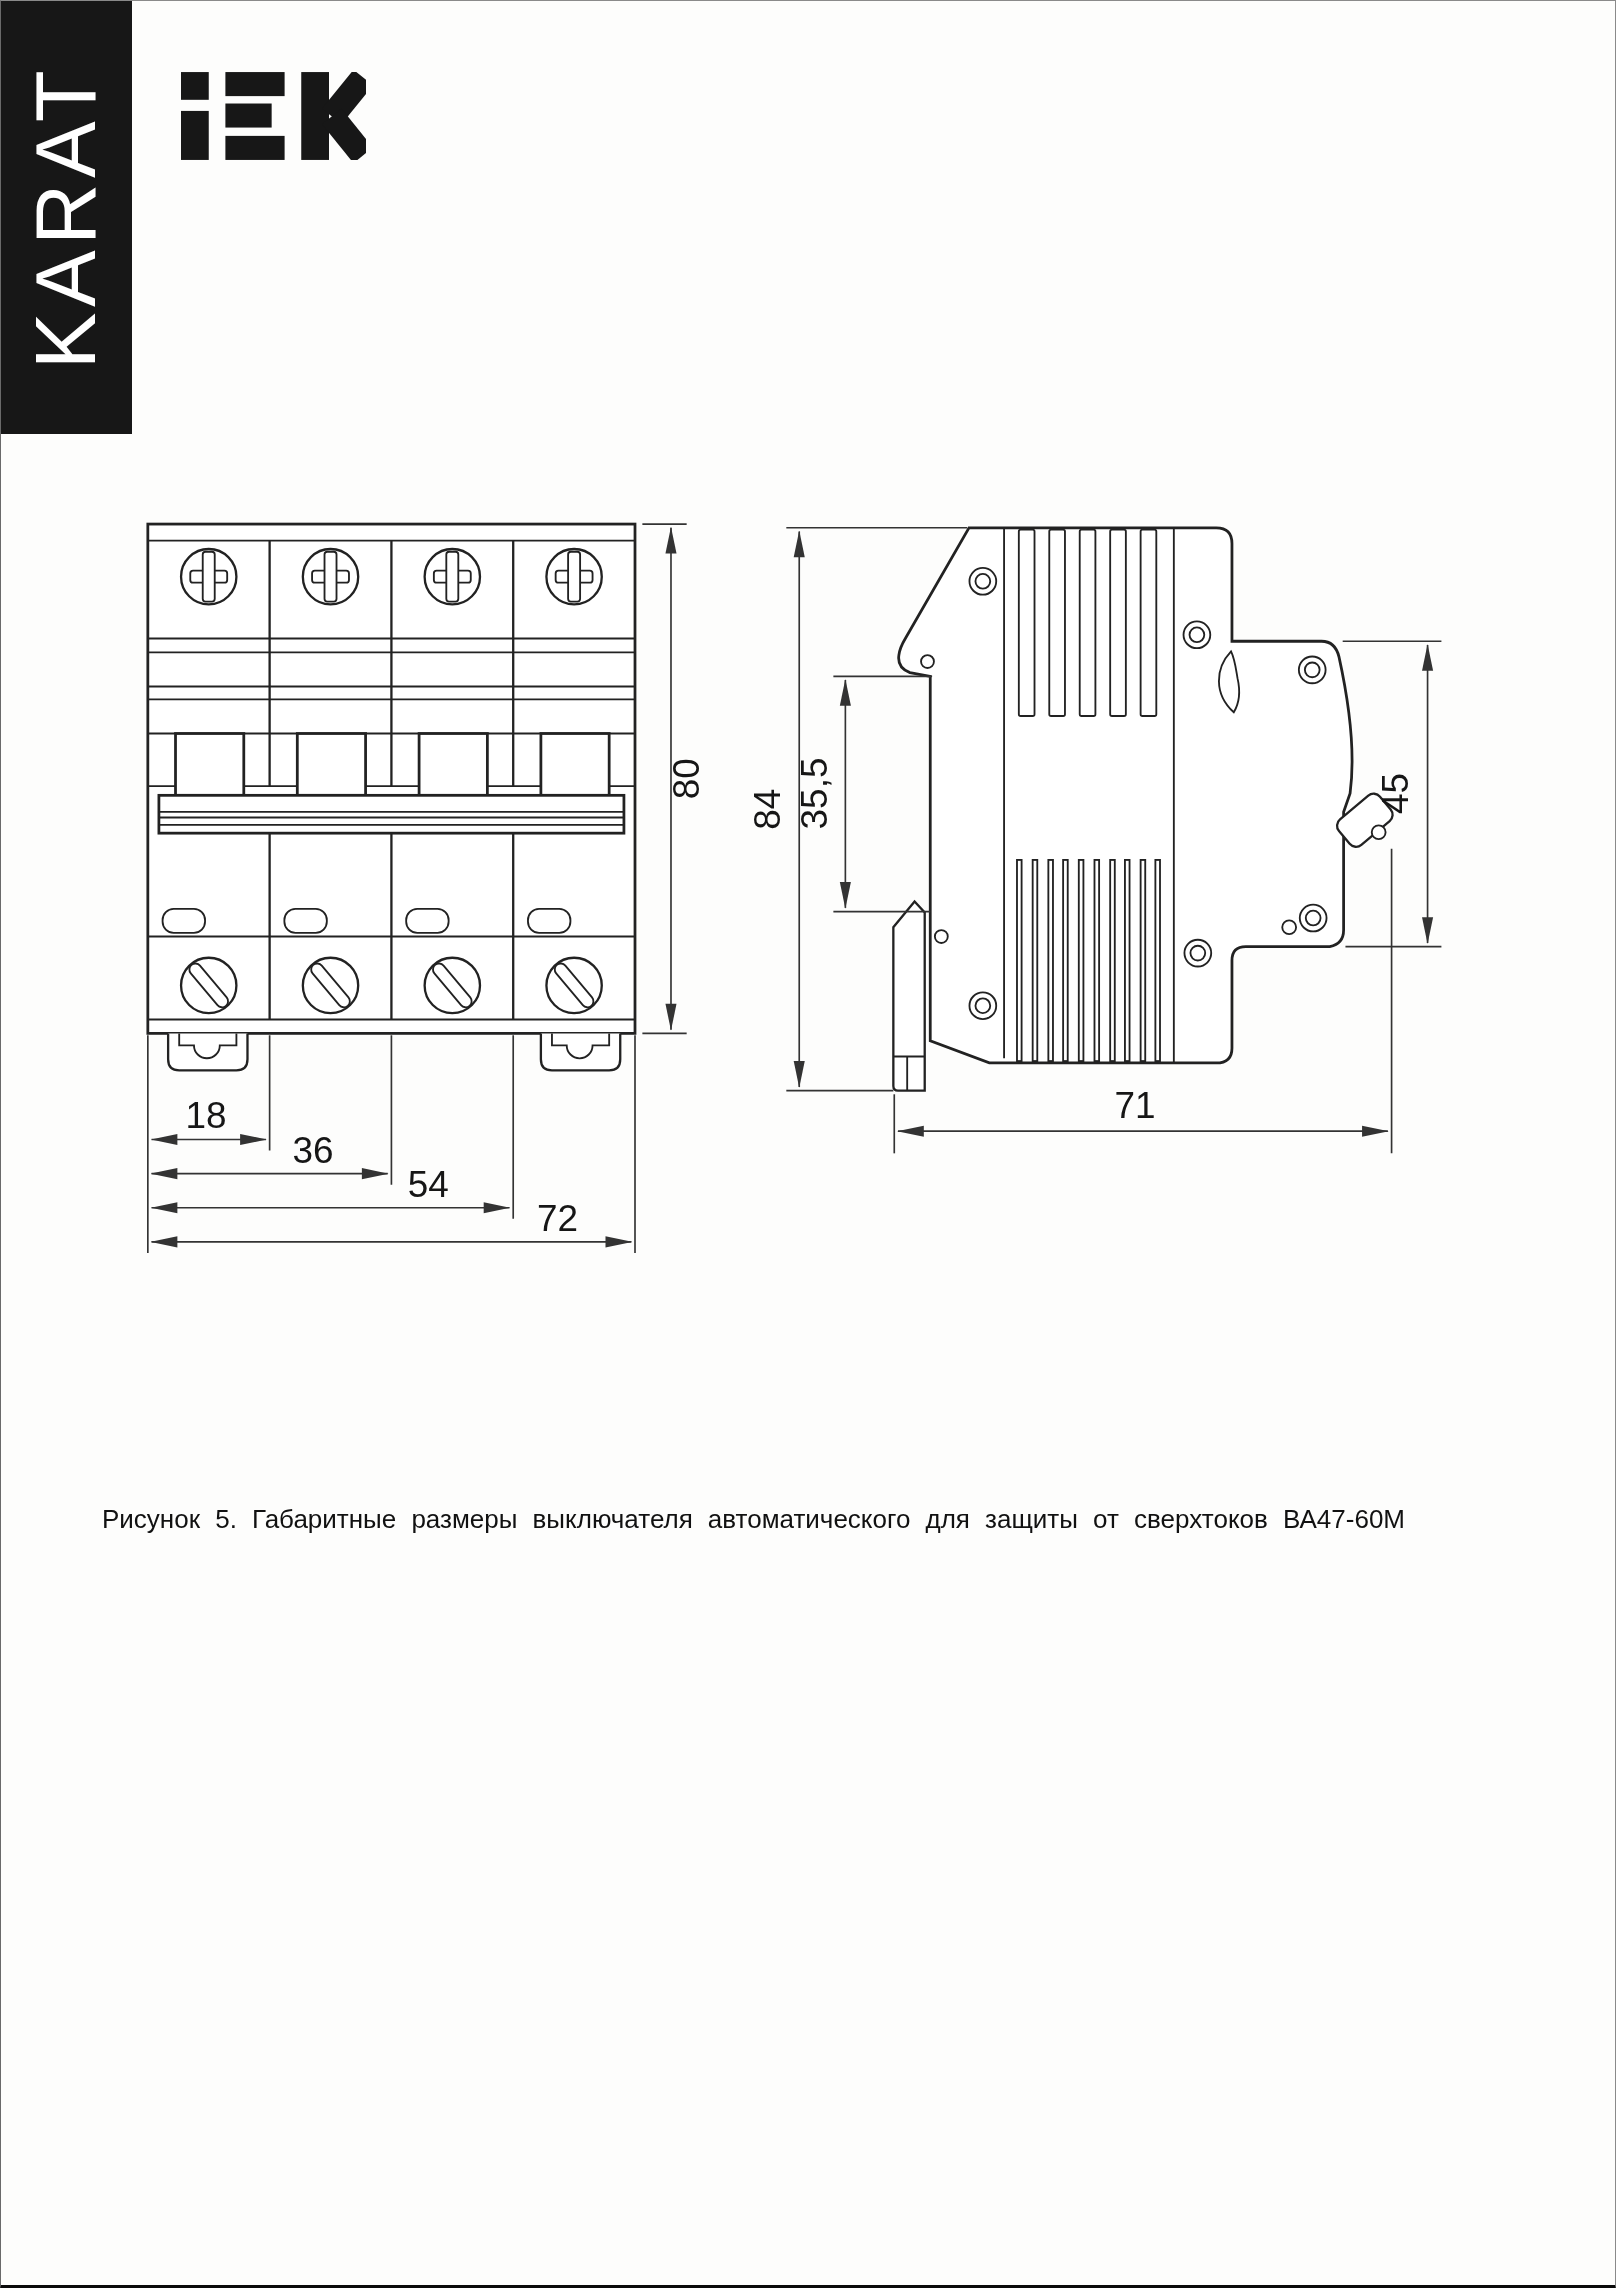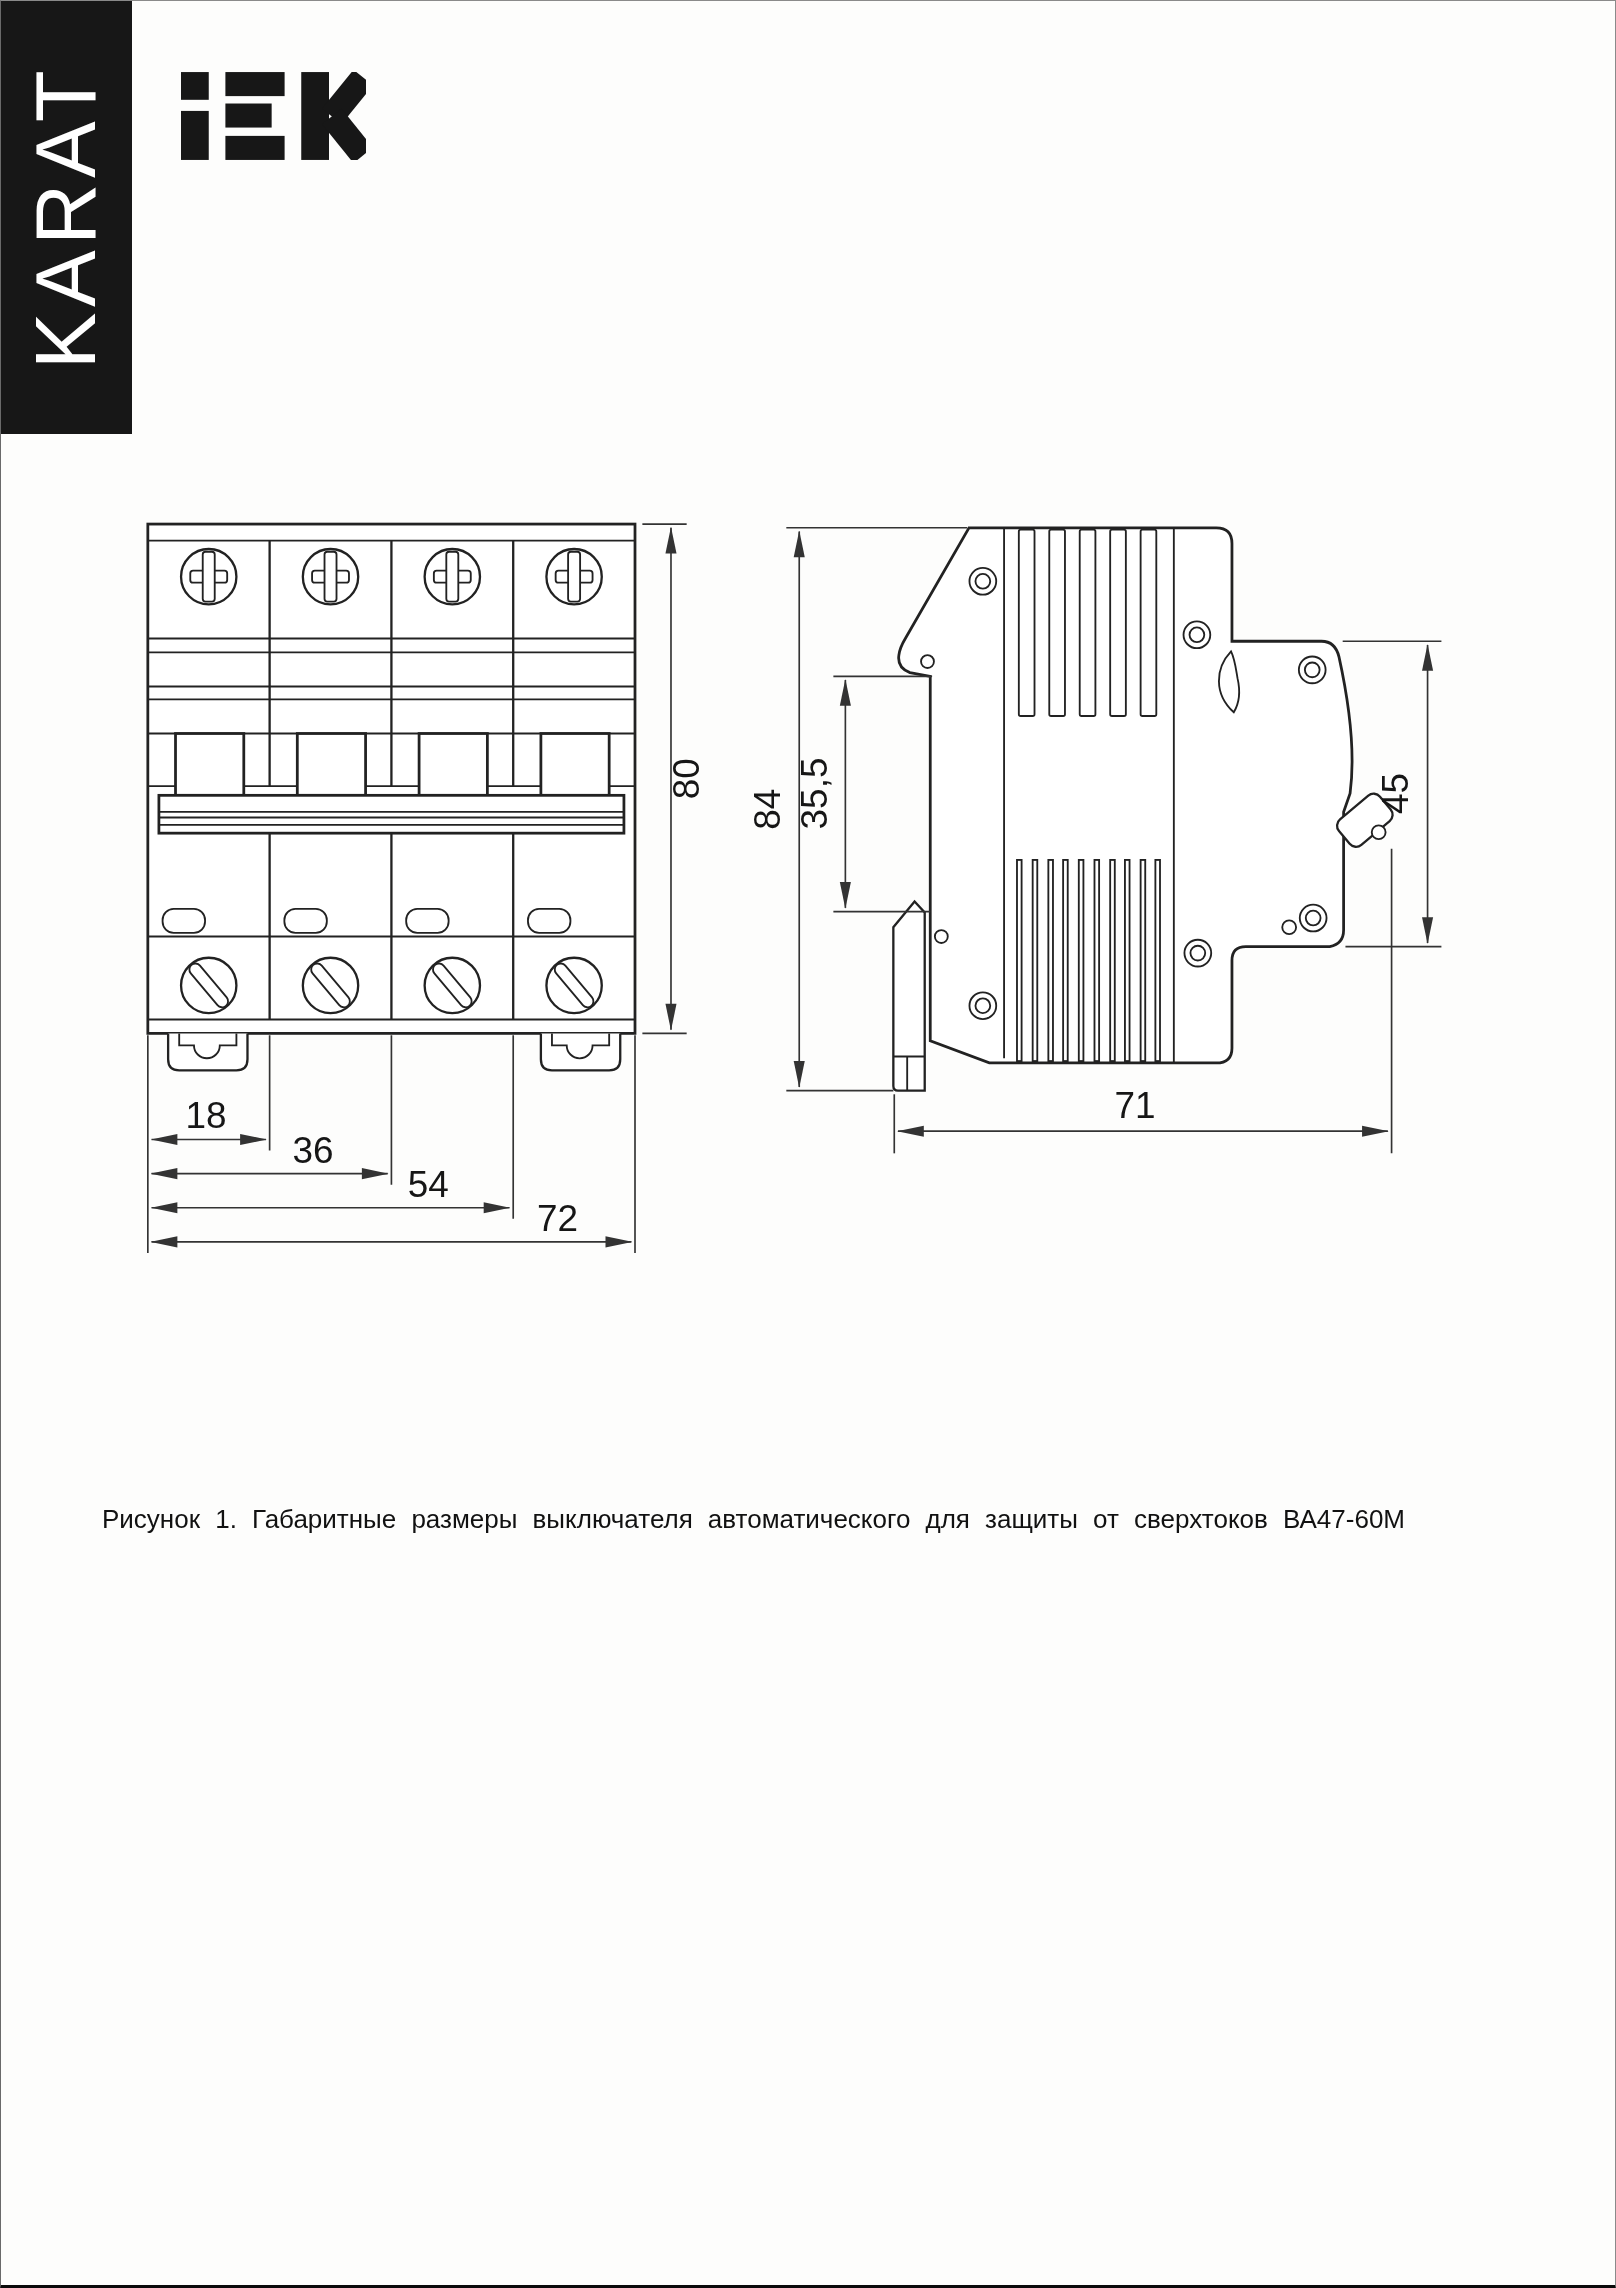--- a/index.html
+++ b/index.html
@@ -295,17 +295,17 @@
 
       <g>
         <line x1="969" y1="1186" x2="969" y2="1250" class="dm w18"></line>
         <line x1="1508" y1="920" x2="1508" y2="1250" class="dm w18"></line>
         <line x1="973" y1="1226" x2="1504" y2="1226" class="dm w18" marker-start="url(#arrow)" marker-end="url(#arrow)"></line>
         <text class="dimtext" x="1230" y="1212" text-anchor="middle">71</text>
       </g>
     </g>
   </svg>
 
-  <div class="caption">Рисунок 1. Габаритные размеры выключателя автоматического для защиты от сверхтоков ВА47-60М</div>
+  <div class="caption">Рисунок 5. Габаритные размеры выключателя автоматического для защиты от сверхтоков ВА47-60М</div>
 
   <div class="page-border"></div>
 </div>
 
 
 </body></html>

